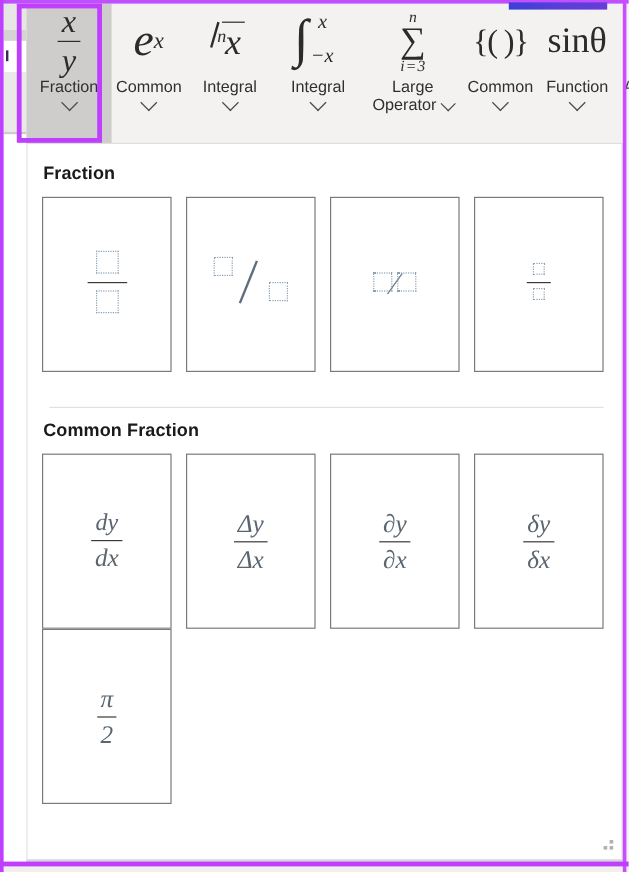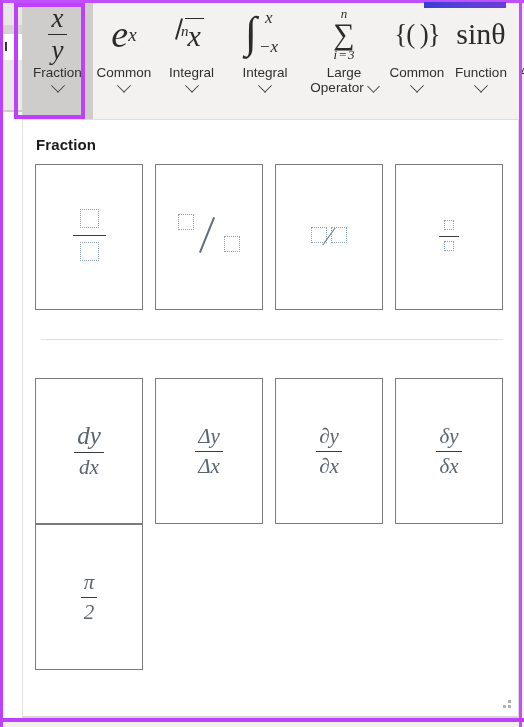--- a/index.html
+++ b/index.html
@@ -223,22 +223,23 @@
       <div class="tile" style="left: 132px; top: 44px;">
         <span class="mathbox"><span class="skew"><span class="a"><span class="ph mid"></span></span><span class="sl"></span><span class="b"><span class="ph mid"></span></span></span></span>
       </div>
       <div class="tile" style="left: 252px; top: 44px;">
         <span class="mathbox"><span class="ph mid" style="vertical-align:-2px"></span><span class="slash-lin">⁄</span><span class="ph mid" style="vertical-align:-2px"></span></span>
       </div>
       <div class="tile" style="left: 372px; top: 44px;">
         <span class="mathbox"><span class="stack-ph" style="font-size:0"><span class="n" style="padding:0 5px 3px"><span class="ph xs"></span></span><span class="d" style="padding:4px 5px 0"><span class="ph xs"></span></span></span></span>
       </div>
       <div class="sec-divider" style="left: 18px; top: 219px; width: 462px;"></div>
+      <div class="sec-title" style="left: 13px; top: 230px;">Common Fraction</div>
       <div class="tile" style="left: 12px; top: 258px;">
-        <span class="mathbox"><span class="frac"><span class="num sym" style="font-size: 25px;">dy</span><span class="den sym" style="font-size: 21px; padding-top: 2px; margin-top: 2px;">dx</span></span></span>
+        <span class="mathbox"><span class="frac"><span class="num sym" style="font-size: 20px;">dy</span><span class="den sym" style="font-size: 21px; padding-top: 2px; margin-top: 2px;">dx</span></span></span>
       </div>
       <div class="tile" style="left: 132px; top: 258px;">
         <span class="mathbox"><span class="frac"><span class="num sym" style="font-size: 21px;">Δy</span><span class="den sym" style="font-size: 21px; padding-top: 2px; margin-top: 2px;">Δx</span></span></span>
       </div>
       <div class="tile" style="left: 252px; top: 258px;">
         <span class="mathbox"><span class="frac"><span class="num sym" style="font-size: 21px;">∂y</span><span class="den sym" style="font-size: 21px; padding-top: 2px; margin-top: 2px;">∂x</span></span></span>
       </div>
       <div class="tile" style="left: 372px; top: 258px;">
         <span class="mathbox"><span class="frac"><span class="num sym" style="font-size: 21px;">δy</span><span class="den sym" style="font-size: 21px; padding-top: 2px; margin-top: 2px;">δx</span></span></span>
       </div>

